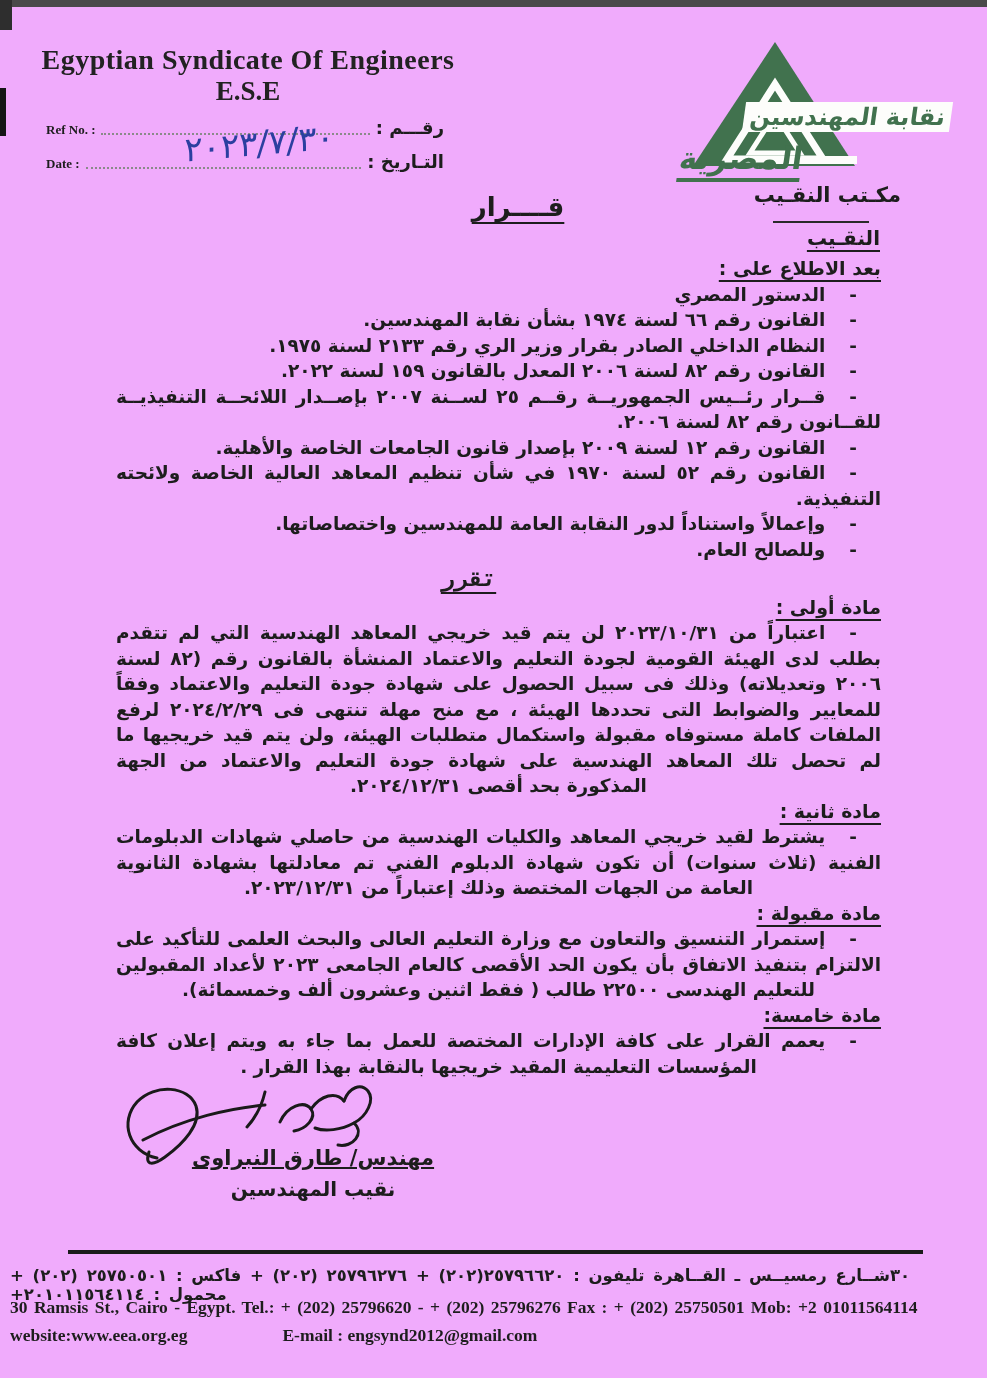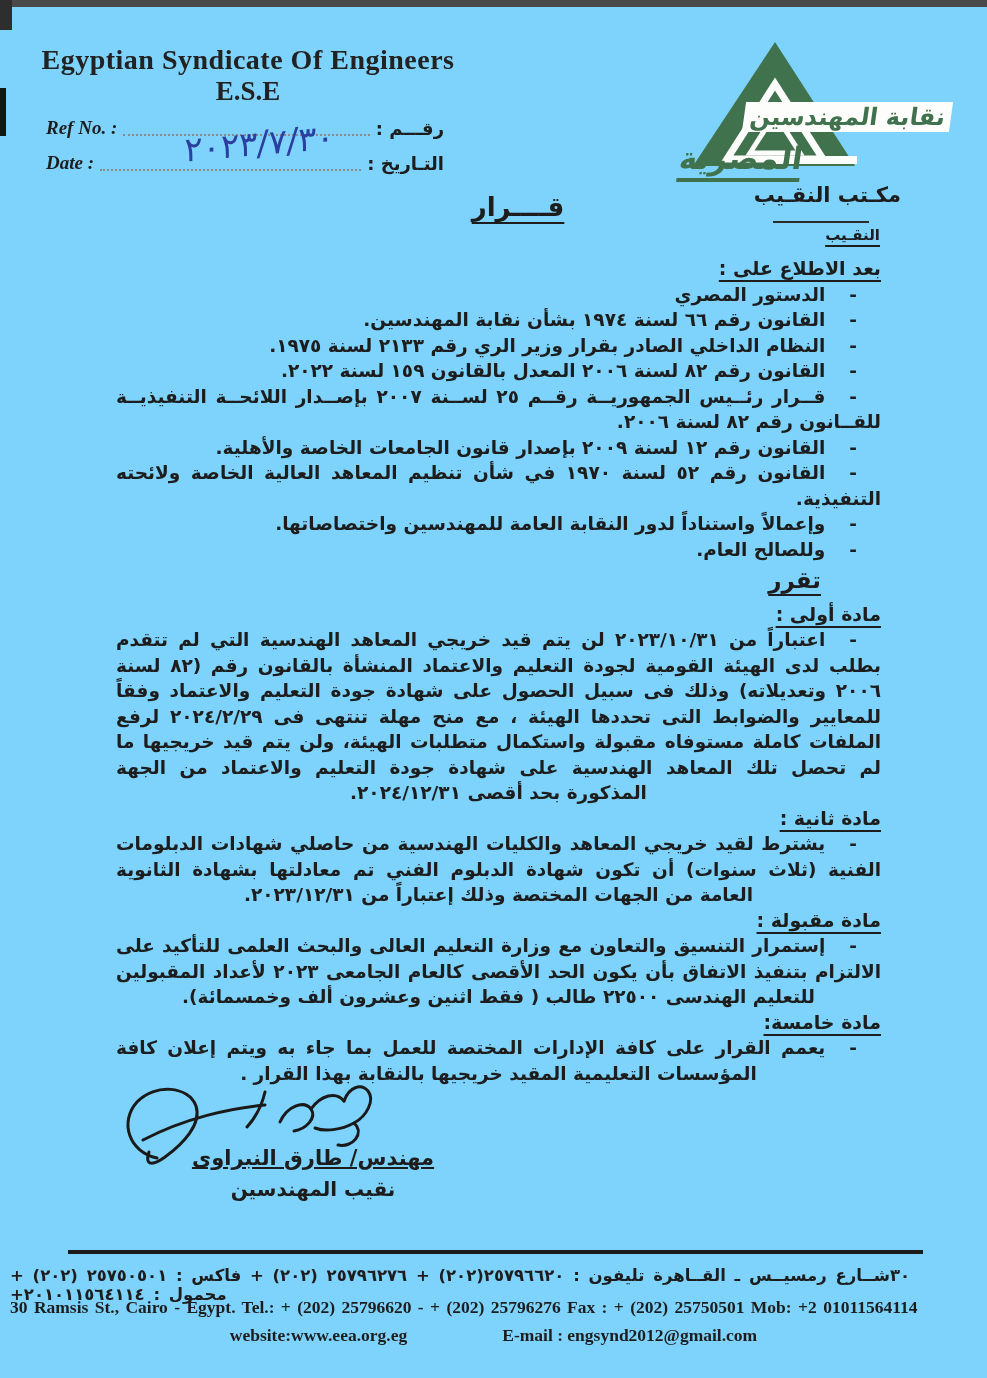--- a/index.html
+++ b/index.html
@@ -1,20 +1,20 @@
 <!DOCTYPE html>
 <html lang="ar"><head>
 <meta charset="utf-8">
 <style>
   * { margin:0; padding:0; box-sizing:border-box; }
   html,body { background:#ffffff; }
   .page {
     position:relative;
     width:987px; height:1378px;
-    background:#7dd3fc;
+    background:#f0abfc;
     overflow:hidden;
     color:#1d1d1d;
     font-family:"DejaVu Sans", sans-serif;
   }
   
   .scan-top { position:absolute; top:0; left:0; right:0; height:7px; background:#4a4a4a; }
   .scan-left-mark { position:absolute; top:88px; left:0; width:6px; height:48px; background:#151515; }
   .scan-corner { position:absolute; top:0; left:0; width:12px; height:30px; background:#2e2e2e; }
 
   
@@ -22,21 +22,21 @@
     position:absolute; top:44px; left:36px; width:424px;
     text-align:center; font-family:"Liberation Serif", serif;
     font-weight:bold; color:#222;
   }
   .org-en .l1 { font-size:28px; letter-spacing:.5px; }
   .org-en .l2 { font-size:27px; }
 
   
   .refdate { position:absolute; top:117px; left:46px; width:398px; }
   .rd-row { display:flex; align-items:flex-end; margin-bottom:13px; }
-  .rd-en { font-family:"Liberation Serif", serif; font-weight:bold; font-size:19px; white-space:nowrap;font-style:italic; }
+  .rd-en { font-family:"Liberation Serif", serif; font-weight:bold; font-size:13px; white-space:nowrap; }
   .rd-fill { flex:1; border-bottom:2px dotted #8a8a8a; margin:0 6px 3px 6px; height:14px; }
   .rd-ar { font-weight:bold; font-size:18px; white-space:nowrap; direction:rtl; }
   .hand-date {
     position:absolute; top:6px; left:138px;
     font-size:34px; color:#2b3fa0; font-weight:normal;
     transform:rotate(-5deg) skewX(-6deg);
     letter-spacing:2px; direction:rtl;
   }
 
   
@@ -58,38 +58,38 @@
   .office-line { position:absolute; top:221px; right:118px; width:96px; border-top:2px solid #2a2a2a; }
 
   
   .doc-title {
     position:absolute; top:192px; left:438px; width:160px; text-align:center;
     font-weight:bold; font-size:26px;
     text-decoration:underline; text-decoration-thickness:2px; text-underline-offset:6px;
   }
   .issuer {
     position:absolute; top:226px; right:107px;
-    font-weight:bold; font-size:15px; direction:rtl;
+    font-weight:bold; font-size:20px; direction:rtl;
     text-decoration:underline; text-decoration-thickness:2px; text-underline-offset:5px;
   }
 
   
   .flow {
     position:absolute; top:256px; left:116px; right:106px;
     direction:rtl; font-size:18.5px; line-height:25.5px; font-weight:bold;
     text-align:right;
   }
   .sec-h {
     font-weight:bold; font-size:19px;
     text-decoration:underline; text-decoration-thickness:2px; text-underline-offset:5px;
   }
   .para { text-align:justify; text-align-last:right; }
   .para.center-last { text-align-last:center; }
   .dash { display:inline-block; margin-right:24px; margin-left:24px; }
-  .decree-word-wrap { margin:6px 60px 7px 0; }
+  .decree-word-wrap { text-align:center; margin:6px 60px 0 0;font-family:Liberation Mono, monospace; }
   .decree-word {
     display:inline-block; font-size:23px; font-weight:bold;
     text-decoration:underline; text-decoration-thickness:2px; text-underline-offset:6px;
   }
 
   
   .sig { position:absolute; left:133px; top:1084px; width:360px; text-align:center; direction:rtl; }
   .sig-svg { position:absolute; top:-6px; left:-20px; }
   .sig-name { margin-top:62px; font-weight:bold; font-size:21px;text-decoration:underline; }
   .sig-title { margin-top:7px; font-weight:bold; font-size:20px; }
@@ -101,21 +101,21 @@
     direction:rtl; text-align:left; font-weight:bold; font-size:16.5px;
     word-spacing:3px;
   }
   .f-en {
     position:absolute; top:1297px; left:10px; right:10px; text-align:left;
     font-family:"Liberation Serif", serif; font-weight:bold; font-size:17.5px;
     word-spacing:2px;
   }
   .f-web {
     position:absolute; top:1325px; left:10px; right:10px;
-    display:flex; justify-content:center; gap:95px;
+    display:flex; justify-content:flex-start; gap:95px;
     font-family:"Liberation Serif", serif; font-weight:bold; font-size:17.5px;
   }
 </style>
 </head>
 <body>
 
 <div class="page">
 
   <div class="scan-top"></div>
   <div class="scan-corner"></div>

